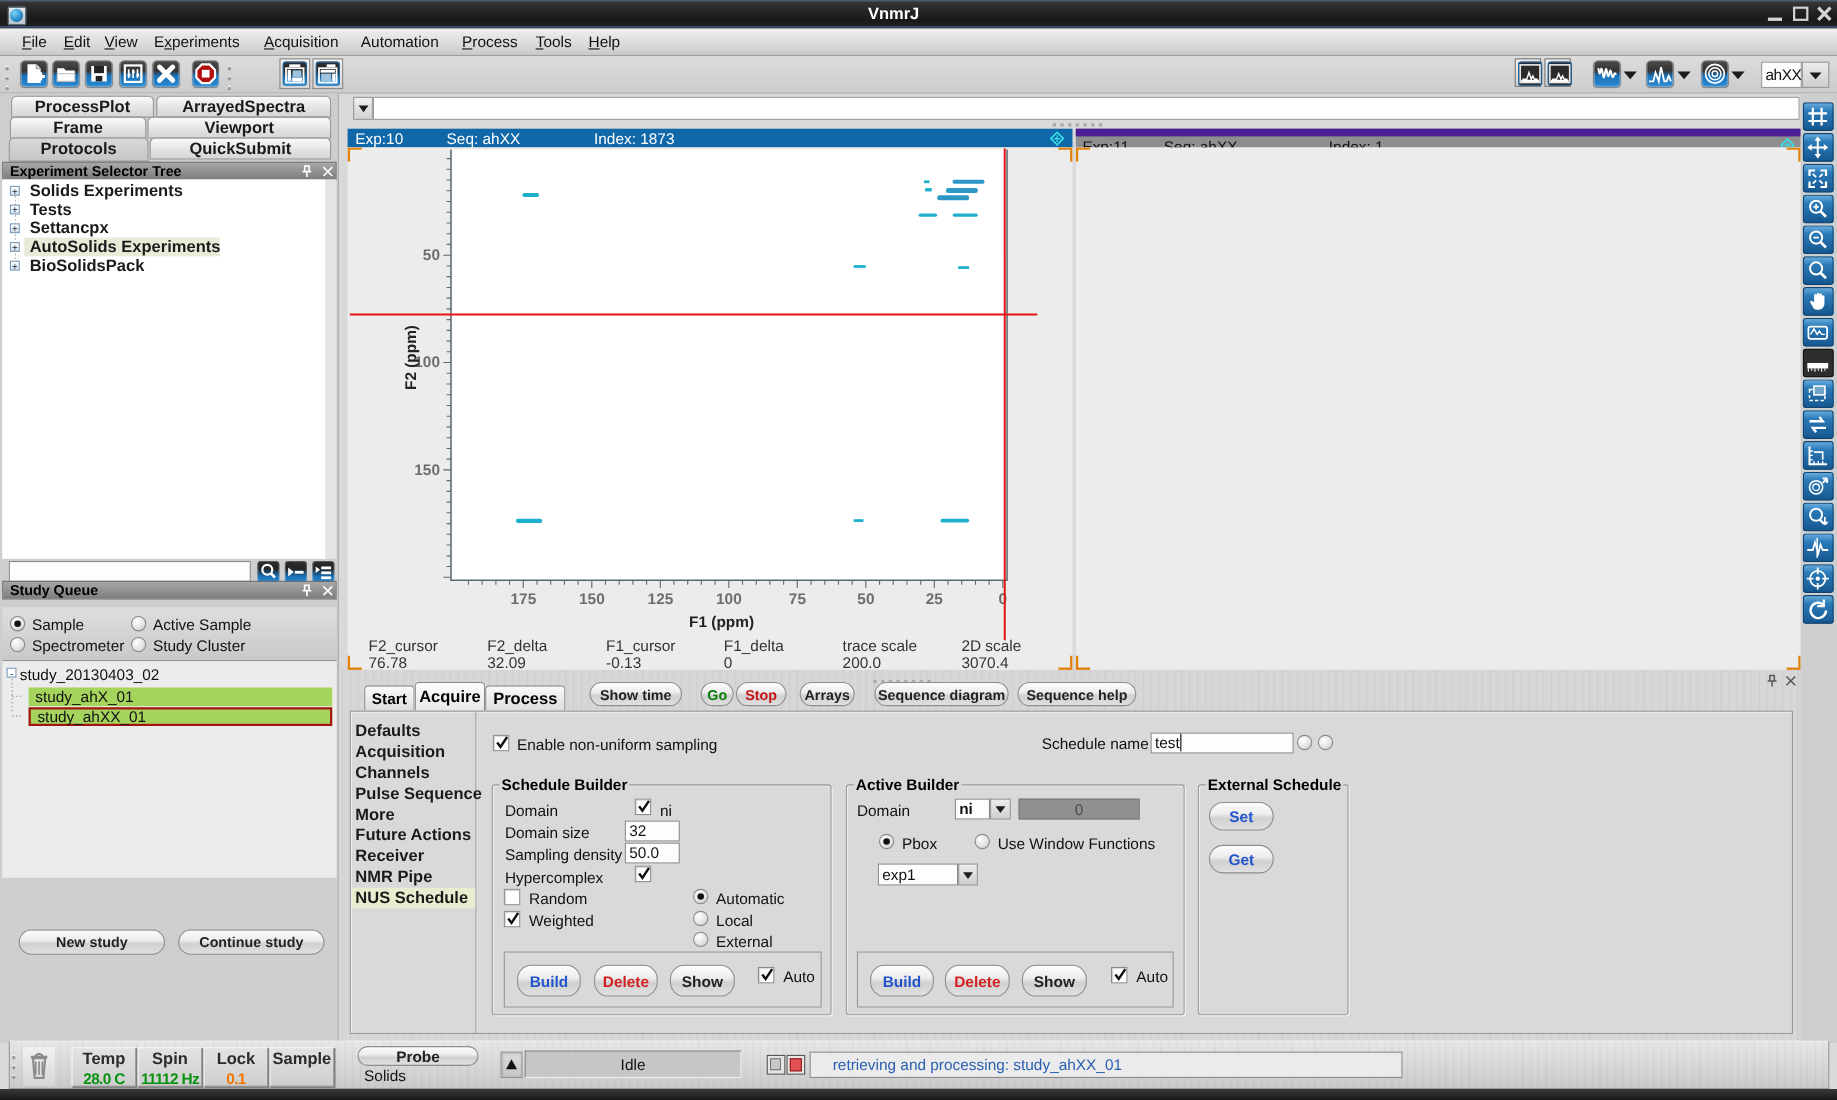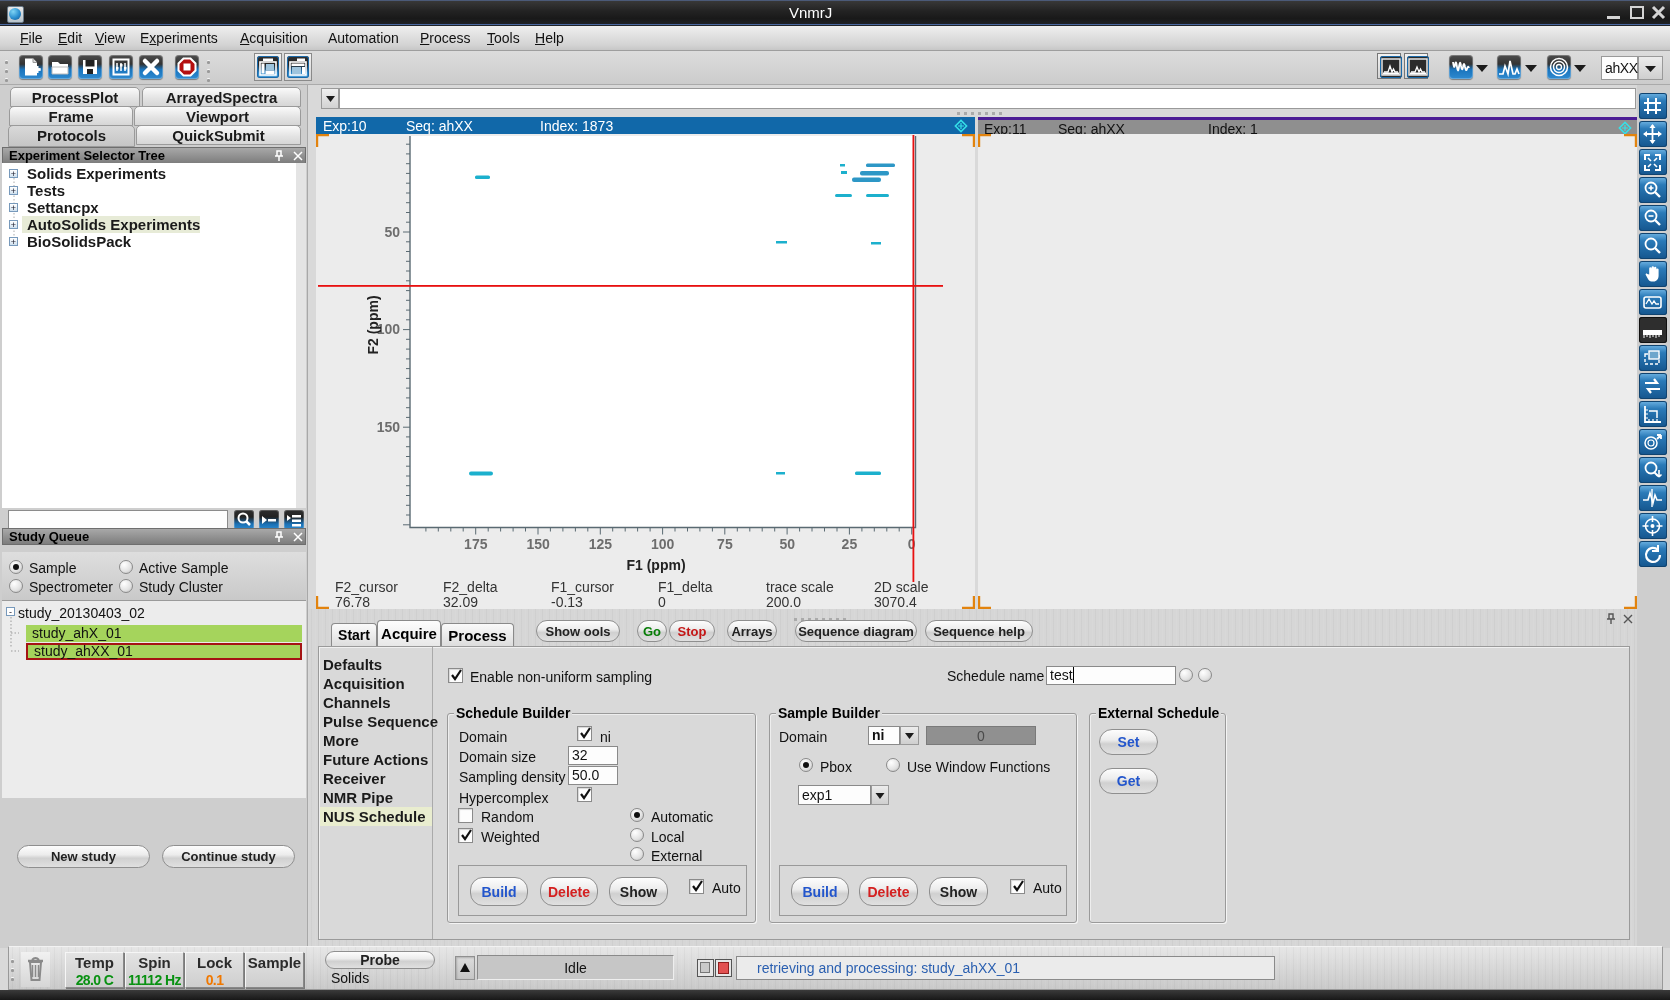--- a/index.html
+++ b/index.html
@@ -6,21 +6,21 @@
 body { font-family:"Liberation Sans", sans-serif; position:relative; background:#d9d9d9; }
 .abs { position:absolute; }
 
 #titlebar { left:0; top:0; width:1670px; height:26px;
   background:linear-gradient(#383838 0%, #232323 40%, #191919 70%, #20242a 100%);
   border-top:1px solid #4b5a78; }
 #titlebar .wicon { left:7px; top:5px; width:17px; height:17px;
   background:linear-gradient(#e8e8e8,#b8c4cc); border:1px solid #6a7a88; border-radius:2px; }
 #titlebar .wicon i { position:absolute; left:1px; top:1px; width:12px; height:12px; border-radius:50%;
   background:radial-gradient(circle at 35% 30%, #7ed4f4, #2a8fd0 55%, #13558e); }
-#vtitle { left:789px; top:4px; color:#fff; font-weight:normal; font-size:15px; }
+#vtitle { left:789px; top:4px; color:#fff; font-weight:bold; font-size:15px; }
 
 #menubar { left:0; top:26px; width:1670px; height:25px;
   background:linear-gradient(#efefef,#d3d3d3 80%,#c7c7c7); border-bottom:1px solid #9e9e9e;
   font-size:14px; color:#111; }
 #menubar span { position:absolute; top:4px; }
 u { text-decoration-thickness:1px; }
 
 #toolbar { left:0; top:51px; width:1670px; height:34px;
   background:linear-gradient(#dcdcdc,#cccccc); border-bottom:1px solid #aaa; }
 .tbico { top:4px; width:24px; height:24px; border-radius:4px;
@@ -360,21 +360,21 @@
 <div class="abs" style="left:316px;top:117px;width:659px;height:17px;background:#1168a9;color:#fff;font-size:14px">
   <span class="abs" style="left:7px;top:1px">Exp:10</span>
   <span class="abs" style="left:90px;top:1px">Seq: ahXX</span>
   <span class="abs" style="left:224px;top:1px">Index: 1873</span>
   <svg class="abs" style="left:638px;top:2px" width="14" height="14">
       <rect x="3" y="3" width="8" height="8" fill="none" stroke="#35e0e8" stroke-width="1.5" transform="rotate(45 7 7)"></rect>
       <path d="M7 4 v6 M4 7 h6" stroke="#35e0e8" stroke-width="1.2"></path>
     </svg>
 </div>
 
-<div class="abs" style="left:978px;top:117px;width:659px;height:17px;background:#8f8f8f;color:#111;font-size:14px;border-top:3px solid #4c1d95">
+<div class="abs" style="left:978px;top:117px;width:659px;height:17px;background:#8f8f8f;color:#111;font-size:14px;border-top:7px solid #4c1d95">
   <span class="abs" style="left:6px;top:1px">Exp:11</span>
   <span class="abs" style="left:80px;top:1px">Seq: ahXX</span>
   <span class="abs" style="left:230px;top:1px">Index: 1</span>
   <svg class="abs" style="left:640px;top:1px" width="14" height="14">
       <rect x="3" y="3" width="8" height="8" fill="none" stroke="#35e0e8" stroke-width="1.5" transform="rotate(45 7 7)"></rect>
       <path d="M7 4 v6 M4 7 h6" stroke="#35e0e8" stroke-width="1.2"></path>
     </svg>
 </div>
 
 <svg class="abs" style="left:955px;top:111px" width="52" height="6">
@@ -499,21 +499,21 @@
         <rect x="36" y="1" width="3" height="3"></rect>
         <rect x="43" y="1" width="3" height="3"></rect>
         <rect x="50" y="1" width="3" height="3"></rect>
       </g>
     </svg>
 
   <div class="abs" style="left:23px;top:14px;width:46px;height:23px;background:linear-gradient(#fafafa,#ddd);border:1px solid #8a8a8a;border-bottom:none;border-radius:4px 4px 0 0;font-weight:bold;font-size:14px;text-align:center;line-height:23px">Start</div>
   <div class="abs" style="left:69px;top:11px;width:64px;height:26px;background:linear-gradient(#fdfdfd,#e8e8e8);border:1px solid #8a8a8a;border-bottom:none;border-radius:4px 4px 0 0;font-weight:bold;font-size:15px;text-align:center;line-height:25px">Acquire</div>
   <div class="abs" style="left:133px;top:14px;width:73px;height:23px;background:linear-gradient(#fafafa,#ddd);border:1px solid #8a8a8a;border-bottom:none;border-radius:4px 4px 0 0;font-weight:bold;font-size:15px;text-align:center;line-height:23px">Process</div>
 
-  <div class="pill" style="left:228px;top:11px;width:84px;height:22px;line-height:21px">Show ools</div>
+  <div class="pill" style="left:228px;top:11px;width:84px;height:22px;line-height:21px">Show time</div>
   <div class="pill" style="left:329px;top:11px;width:30px;height:22px;line-height:21px;color:#067d06">Go</div>
   <div class="pill" style="left:361px;top:11px;width:46px;height:22px;line-height:21px;color:#c41616">Stop</div>
   <div class="pill" style="left:419px;top:11px;width:50px;height:22px;line-height:21px">Arrays</div>
   <div class="pill" style="left:487px;top:11px;width:122px;height:22px;line-height:21px">Sequence diagram</div>
   <div class="pill" style="left:617px;top:11px;width:108px;height:22px;line-height:21px">Sequence help</div>
 
   <div class="abs" style="left:10px;top:37px;width:1312px;height:294px;background:#d9d9d9;border:1px solid #9a9a9a;box-shadow:inset 1px 1px 0 #f0f0f0"></div>
 
   <div class="abs" style="left:11px;top:38px;width:114px;height:292px;border-right:1px solid #aaa"></div>
   <div class="abs" style="left:12px;top:198px;width:112px;height:19px;background:#e9edcf"></div>
@@ -571,21 +571,21 @@
       <div class="cb" style="left:230px;top:13px">
           <svg width="15" height="15">
             <path d="M3 8 l3 4 l6 -9" stroke="#111" stroke-width="2.2" fill="none"></path>
           </svg>
         </div>
       <div class="lbl" style="left:253px;top:14px">Auto</div>
     </div>
   </div>
 
   <div class="grp" style="left:461px;top:104px;width:308px;height:210px;background:#d9d9d9">
-    <b>Sample Builder</b>
+    <b>Active Builder</b>
     <div class="lbl" style="left:9px;top:15px">Domain</div>
     <div class="field" style="left:98px;top:12px;width:32px;height:19px;line-height:17px;font-weight:bold">ni</div>
     <div class="abs" style="left:130px;top:12px;width:19px;height:19px;background:linear-gradient(#ececec,#cfcfcf);border:1px solid #999"><svg width="17" height="17">
           <path d="M4 6 h9 l-4.5 6 z" fill="#1c1c1c"></path>
         </svg></div>
     <div class="abs" style="left:156px;top:12px;width:110px;height:19px;background:#909090;border:1px solid #7a7a7a;font-size:14px;color:#4a4a4a;text-align:center;line-height:18px">0</div>
     <div class="radio sel" style="left:29px;top:44px"></div>
     <div class="lbl" style="left:50px;top:45px">Pbox</div>
     <div class="radio" style="left:116px;top:44px"></div>
     <div class="lbl" style="left:137px;top:45px">Use Window Functions</div>

